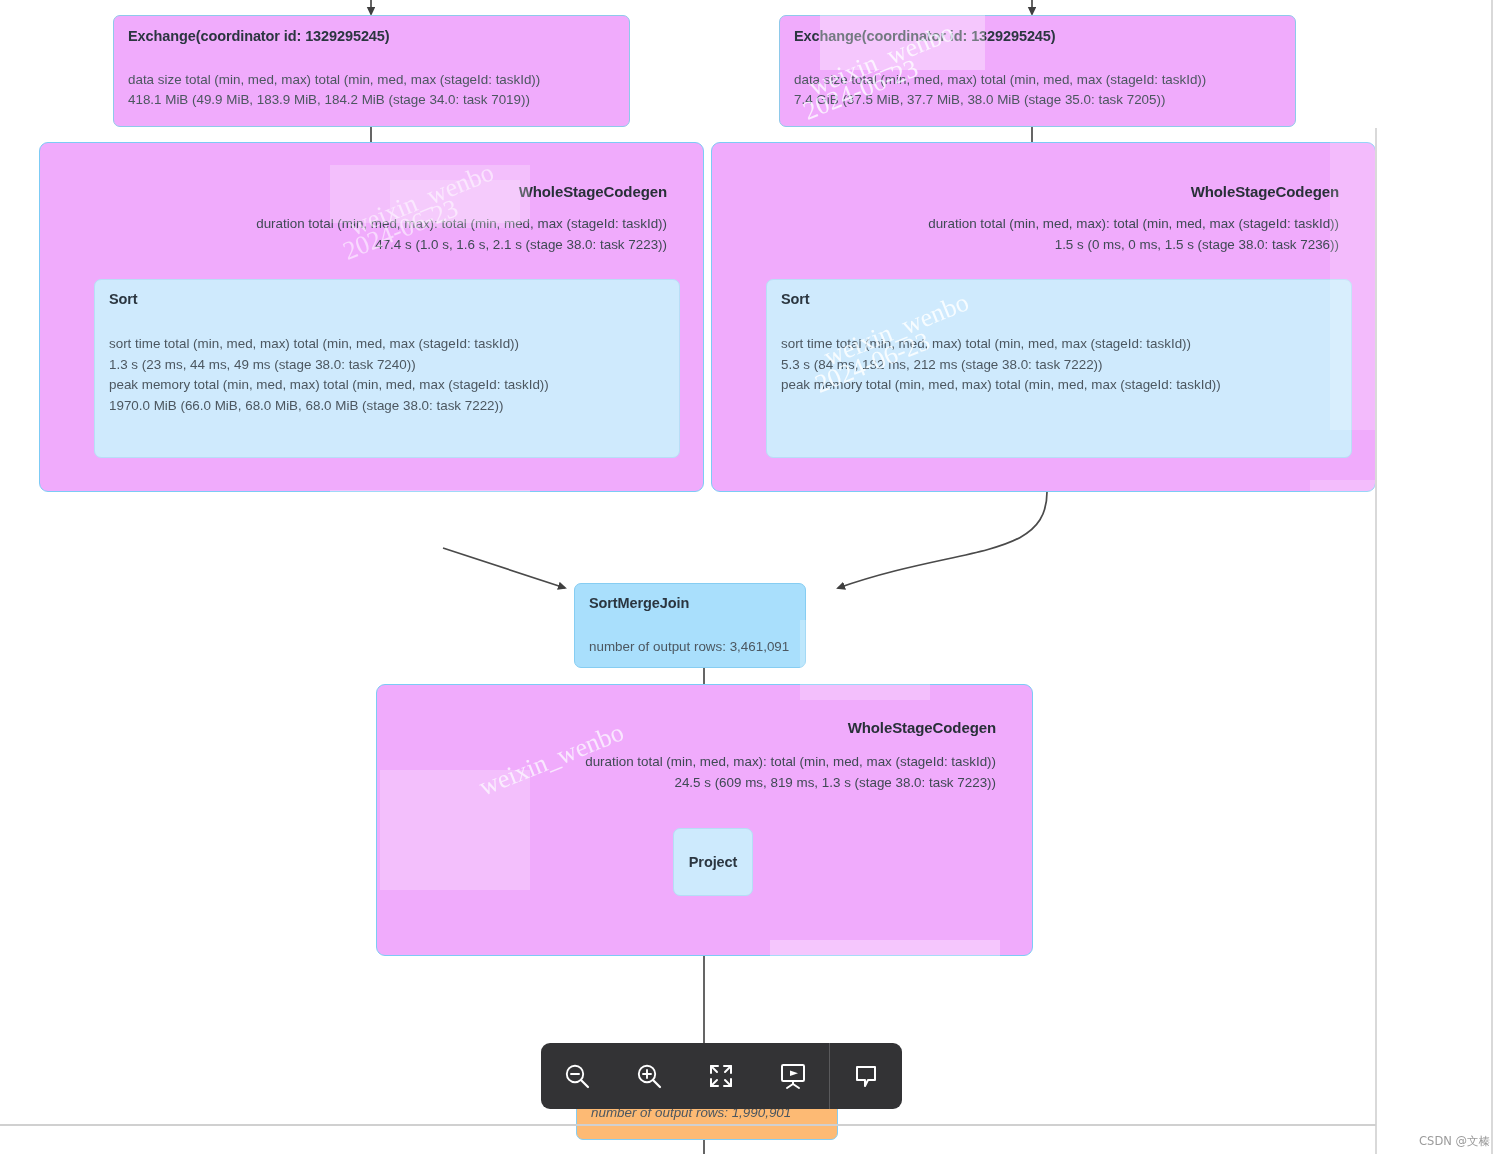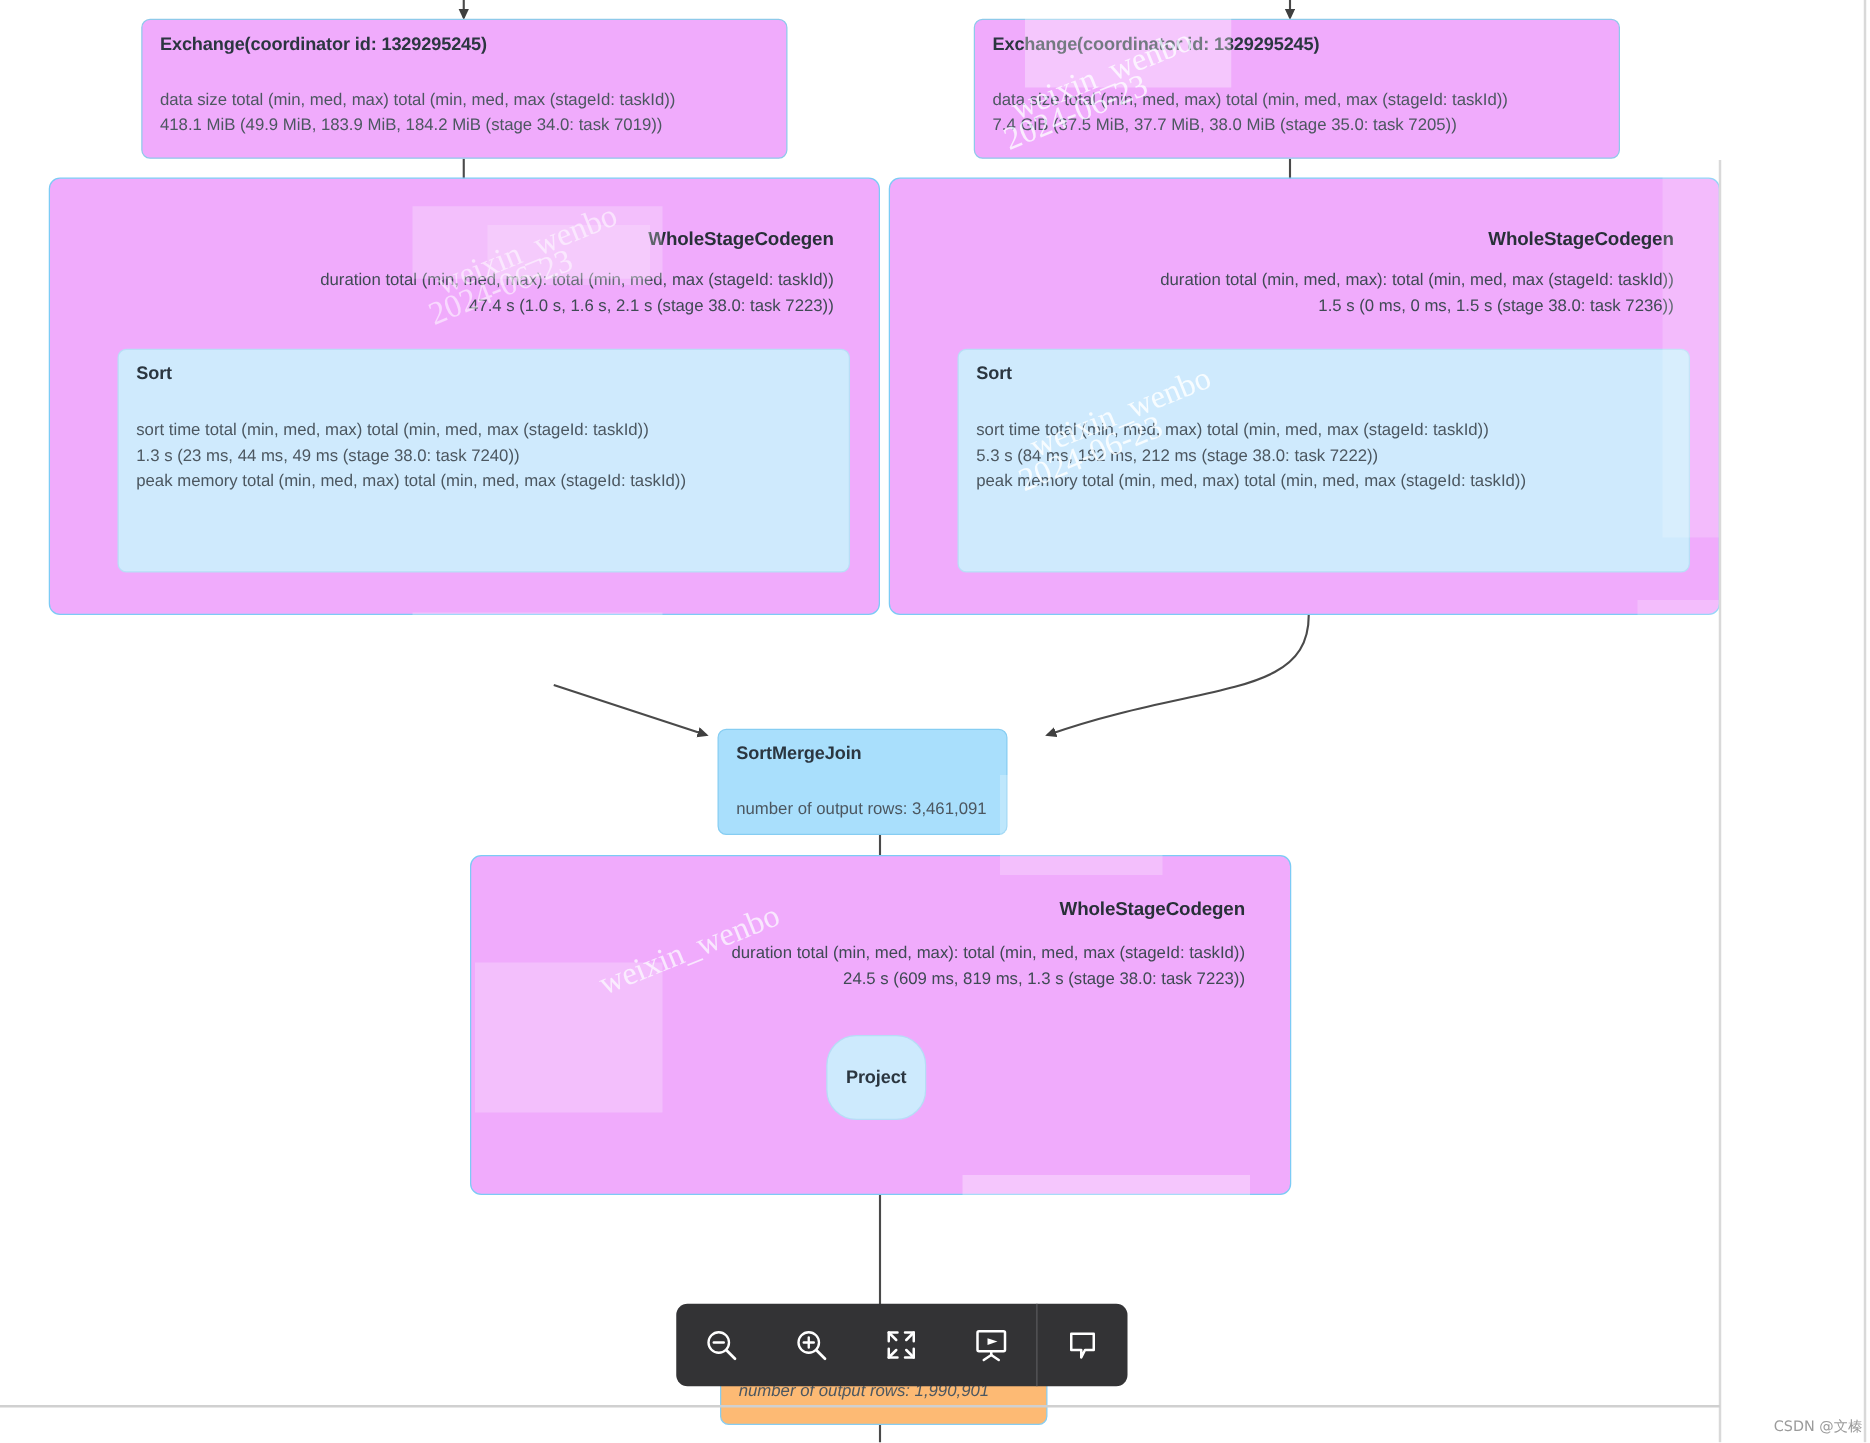--- a/index.html
+++ b/index.html
@@ -201,20 +201,21 @@
   <div class="node wsc" style="left:39px;top:142px;width:665px;height:350px;">
     <div class="title" style="top:40px;">WholeStageCodegen</div>
     <div class="metrics" style="right:36px;top:70px;">duration total (min, med, max): total (min, med, max (stageId: taskId))</div>
     <div class="metrics" style="right:36px;top:91px;padding-left:28px;">47.4 s (1.0 s, 1.6 s, 2.1 s (stage 38.0: task 7223))</div>
 
     <div class="sort" style="left:54px;top:136px;width:556px;height:154px;">
       <div class="title">Sort</div>
       <div class="metrics">sort time total (min, med, max) total (min, med, max (stageId: taskId))</div>
       <div class="metrics">1.3 s (23 ms, 44 ms, 49 ms (stage 38.0: task 7240))</div>
       <div class="metrics">peak memory total (min, med, max) total (min, med, max (stageId: taskId))</div>
+      <div class="metrics">1970.0 MiB (66.0 MiB, 68.0 MiB, 68.0 MiB (stage 38.0: task 7222))</div>
     </div>
   </div>
 
   <div class="node wsc" style="left:711px;top:142px;width:665px;height:350px;">
     <div class="title" style="top:40px;">WholeStageCodegen</div>
     <div class="metrics" style="right:36px;top:70px;">duration total (min, med, max): total (min, med, max (stageId: taskId))</div>
     <div class="metrics" style="right:36px;top:91px;">1.5 s (0 ms, 0 ms, 1.5 s (stage 38.0: task 7236))</div>
 
     <div class="sort" style="left:54px;top:136px;width:556px;height:154px;">
       <div class="title">Sort</div>
@@ -227,21 +228,21 @@
   <div class="node smj" style="left:574px;top:583px;width:232px;height:85px;">
     <div class="title">SortMergeJoin</div>
     <div class="metrics">number of output rows: 3,461,091</div>
   </div>
 
   <div class="node wsc" style="left:376px;top:684px;width:657px;height:272px;">
     <div class="title" style="top:34px;">WholeStageCodegen</div>
     <div class="metrics" style="right:36px;top:66px;">duration total (min, med, max): total (min, med, max (stageId: taskId))</div>
     <div class="metrics" style="right:36px;top:87px;">24.5 s (609 ms, 819 ms, 1.3 s (stage 38.0: task 7223))</div>
 
-    <div class="project" style="left:284px;top:143px;width:78px;height:66px;border-radius:24px;">
+    <div class="project" style="left:296px;top:143px;width:78px;height:66px;">
       <div class="title">Project</div>
     </div>
   </div>
 
   <div class="node bottomnode" style="left:576px;top:1092px;width:262px;height:48px;">
     <div class="metrics">number of output rows: 1,990,901</div>
   </div>
 
   <div class="wmblock" style="left:330px;top:165px;width:200px;height:58px;opacity:.45;"></div>
   <div class="wmblock" style="left:390px;top:180px;width:130px;height:48px;opacity:.35;"></div>

